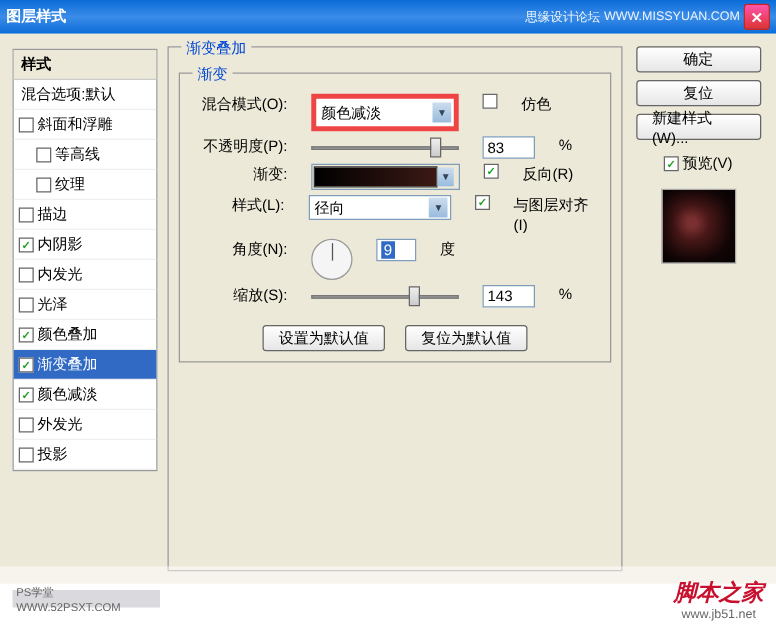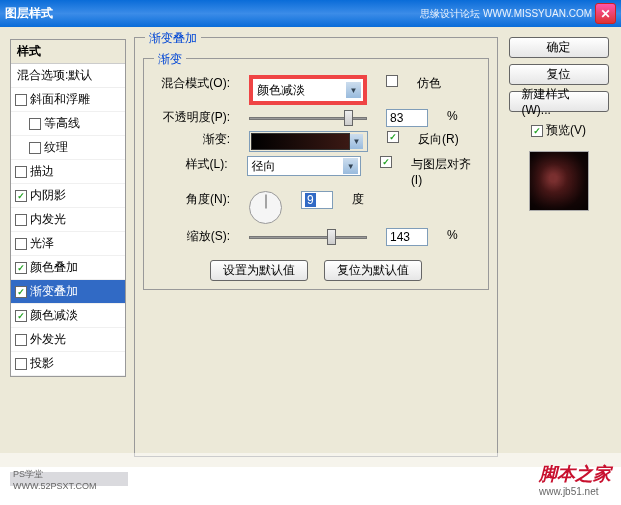--- a/index.html
+++ b/index.html
@@ -37,21 +37,21 @@
 .dial{width:33px;height:33px;border:1px solid #999;border-radius:50%;background:#f5f5f5;position:relative}
 .dial .line{position:absolute;width:14px;height:1px;background:#555;top:16px;left:16px;transform-origin:left;transform:rotate(-90deg)}
 .btn{border:1px solid #666;background:linear-gradient(#fff,#e6e6e6);padding:2px 12px;height:21px;border-radius:3px;display:inline-flex;align-items:center;justify-content:center;min-width:86px}
 .btn-row{display:flex;gap:16px;justify-content:center;margin-top:14px}
 .rightcol{width:105px;display:flex;flex-direction:column;gap:6px;align-items:center}
 .rightcol .btn{width:100px}
 .prevlbl{display:flex;align-items:center;gap:3px;margin-top:4px}
 .thumb-prev{width:60px;height:60px;margin-top:6px;border:1px solid #aaa;background:radial-gradient(circle at 40% 45%,#7a3030 8%,#4a1818 30%,#1a0808 70%);box-shadow:inset 0 0 20px #000}
 .footer{position:absolute;bottom:0;left:0;right:0;height:52px;display:flex;align-items:center;justify-content:space-between;padding:0 10px;background:rgba(255,255,255,.5)}
 .wm-left{width:118px;height:14px;background:rgba(150,150,160,.35);font-size:9px;color:#666;display:flex;align-items:center;padding:0 3px}
-.wm-right{text-align:left}
+.wm-right{text-align:center}
 .wm-right .cn{font-family:"KaiTi",serif;font-size:18px;font-weight:bold;color:#c8102e;font-style:italic;text-shadow:1px 1px 0 #fff}
 .wm-right .url{font-size:10px;color:#666}
 </style>
 </head>
 <body>
 
 <div class="titlebar">
   <span class="title">图层样式</span>
   <span class="badge">思缘设计论坛</span>
   <span class="badge">WWW.MISSYUAN.COM</span>

